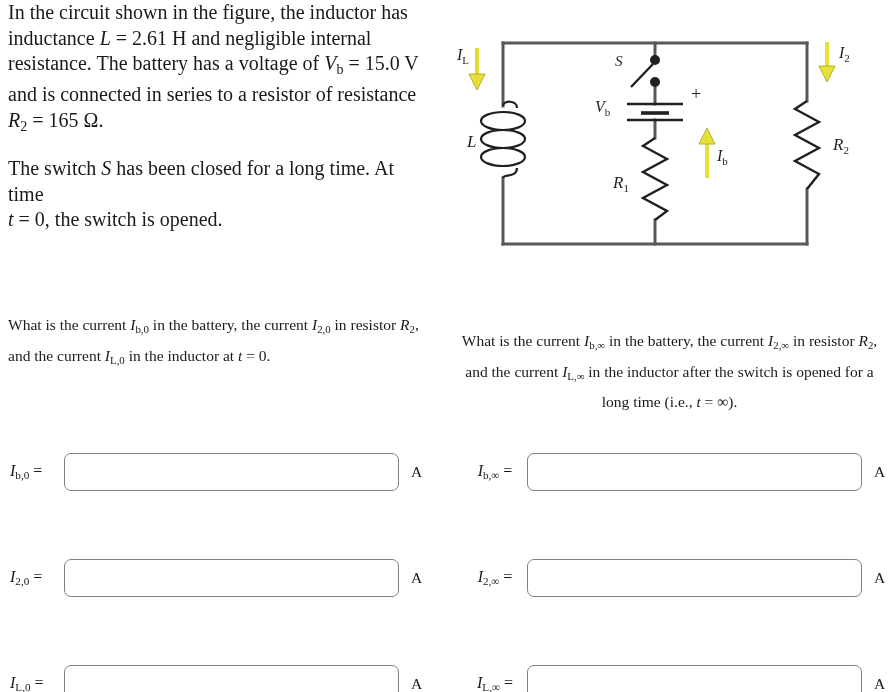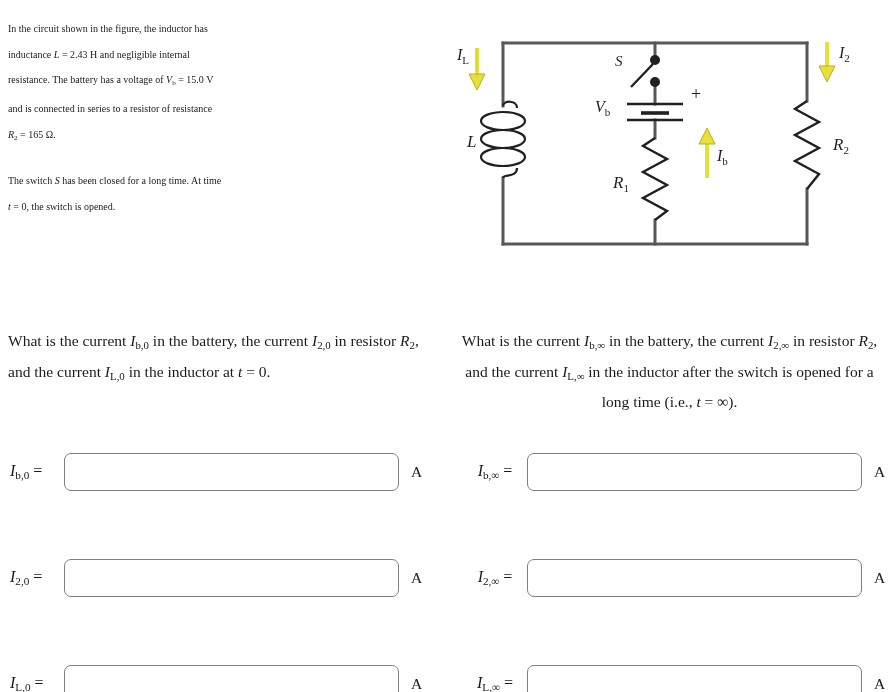--- a/index.html
+++ b/index.html
@@ -13,23 +13,23 @@
     position: relative;
     font-family: "Liberation Serif", serif;
     color: #1a1a1a;
     overflow: hidden;
   }
   .abs { position: absolute; }
 
   
   #problem-statement {
     left: 8px;
-    top: 16px;
+    top: 0;
     width: 420px;
-    font-size: 10px;
+    font-size: 20px;
     line-height: 25.5px;
   }
   #problem-statement p { margin: 0; }
   #problem-statement p.para-gap { margin-top: 17px; }
   .mi { font-style: italic; }
   .sub {
     font-size: 0.70em;
     vertical-align: -0.28em;
     font-style: normal;
   }
@@ -40,21 +40,21 @@
     top: 8px;
     width: 430px;
     height: 262px;
   }
 
   
   .question {
     font-size: 15.5px;
     line-height: 25.5px;
   }
-  #question-left  { left: 8px;   top: 328px; width: 425px; }
+  #question-left  { left: 8px;   top: 312px; width: 425px; }
   #question-right { left: 457px; top: 328px; width: 425px; text-align: center; }
 
   
   .answer-row {
     display: flex;
     align-items: center;
     height: 40px;
   }
   .answer-label {
     font-size: 16px;
@@ -87,21 +87,21 @@
   .row-spacer { height: 66px; }
 </style>
 </head>
 <body>
 
 <div class="abs" id="problem-statement">
   <p>
     In the circuit shown in the figure, the inductor has
   </p>
   <p>
-    inductance <span class="mi">L</span> = <span>2.43 H</span> and negligible internal
+    inductance <span class="mi">L</span> = <span>2.61 H</span> and negligible internal
   </p>
   <p>
     resistance. The battery has a voltage of <span class="mi">V</span><span class="sub">b</span> = <span>15.0 V</span>
   </p>
   <p>
     and is connected in series to a resistor of resistance
   </p>
   <p>
     <span class="mi">R</span><span class="sub">2</span> = <span>165 Ω</span>.
   </p>

